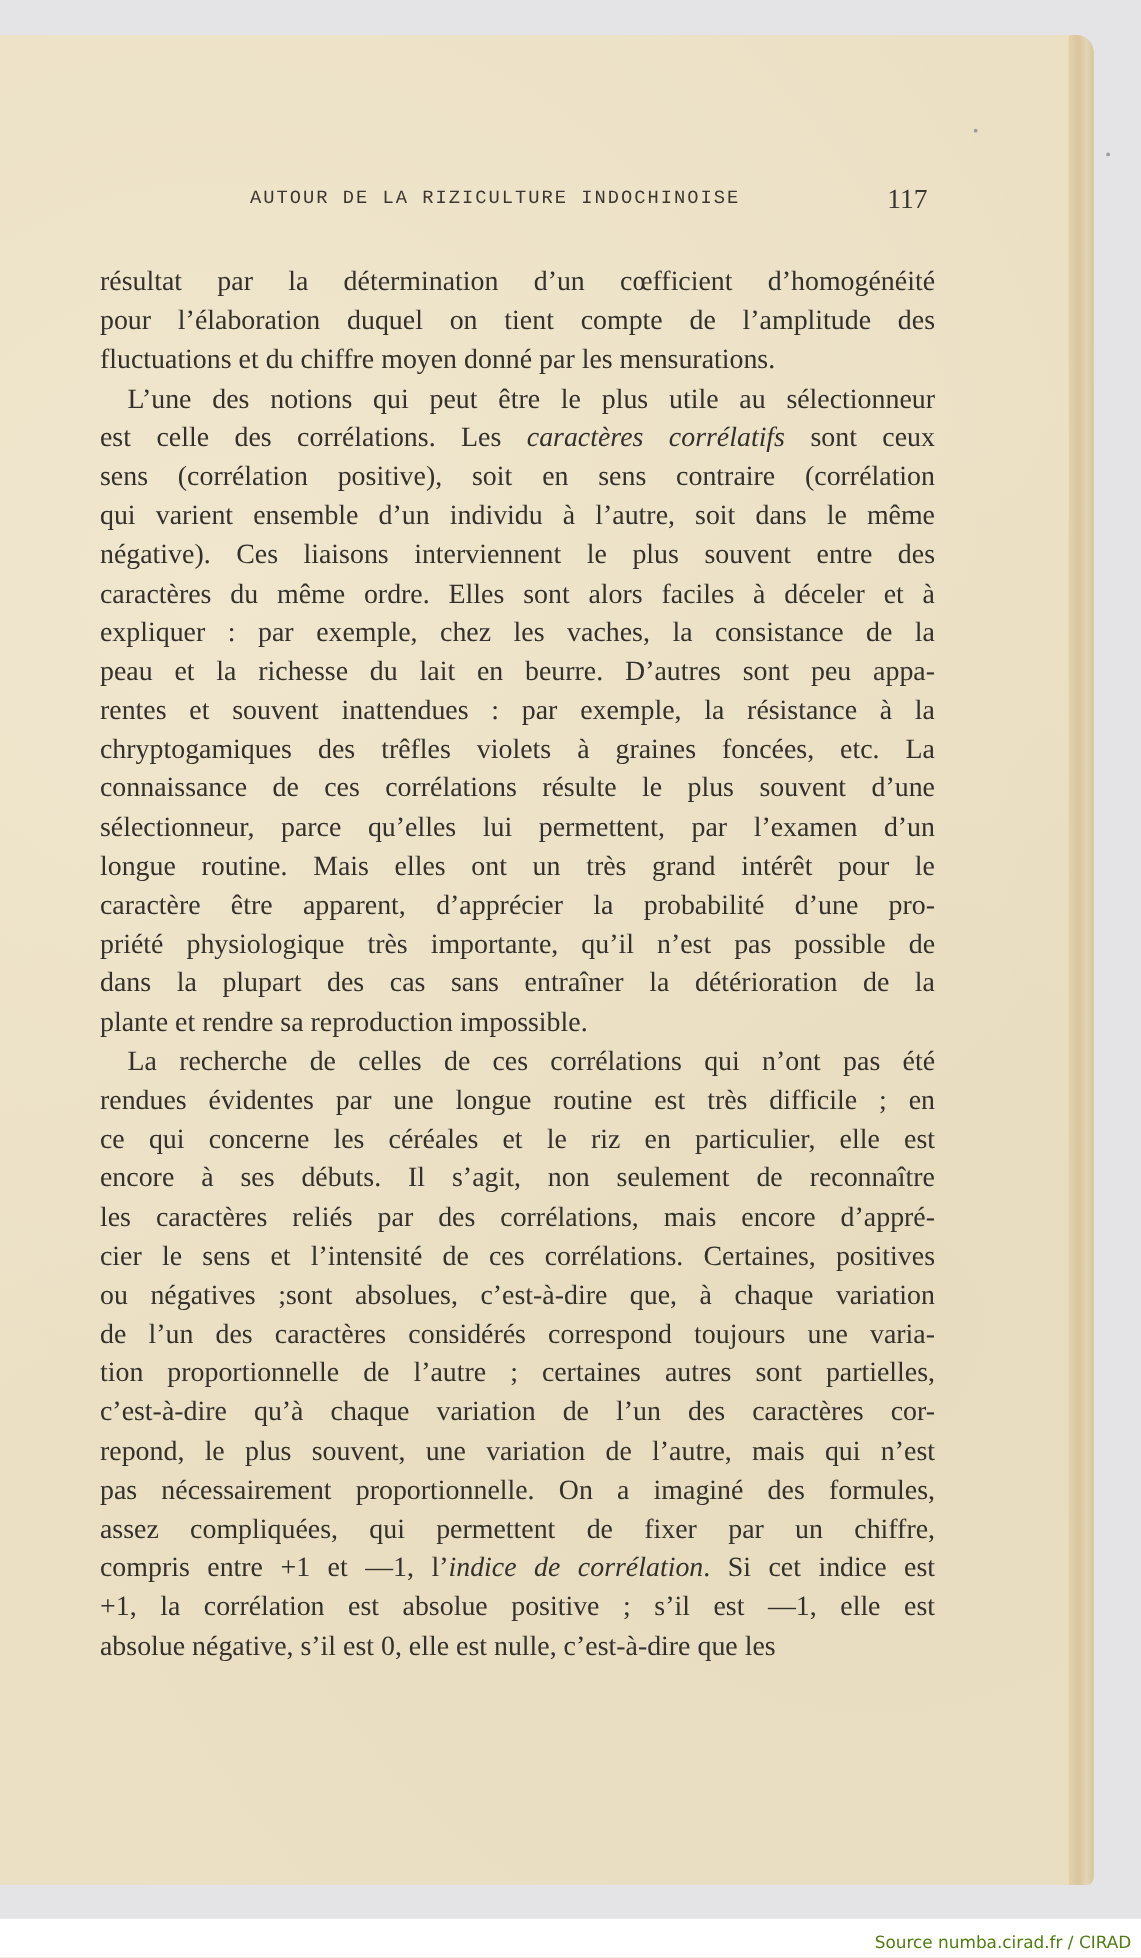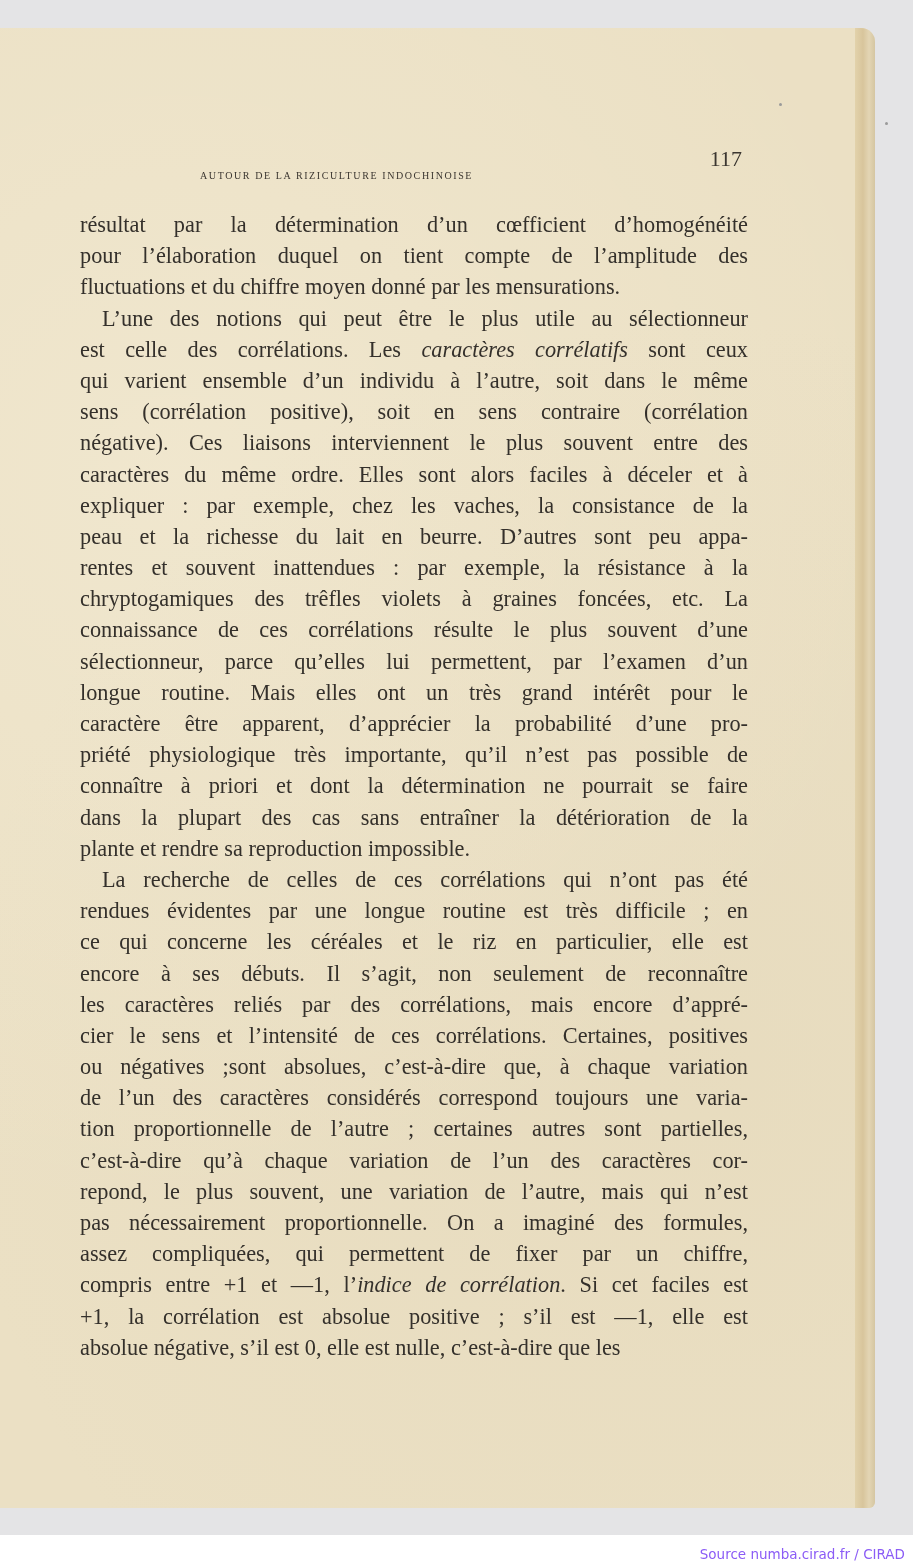--- a/index.html
+++ b/index.html
@@ -48,24 +48,23 @@
       top: 146px;
       left: 200px;
       width: 548px;
       height: 30px;
       color: #3b3630;
     }
     .running-title {
       position: absolute;
       left: 0;
       top: 4px;
-      font-family: Liberation Serif, serif;
-      font-size: 10px;
+      font-family: Liberation Mono, monospace;
+      font-size: 15px;
       letter-spacing: 1.6px;
-      margin-top: 20px;
     }
     .page-number {
       position: absolute;
       right: 6px;
       top: 0;
       font-family: "Liberation Serif", serif;
       font-size: 22px;
     }
     .text-block {
       position: absolute;
@@ -90,21 +89,21 @@
     }
     .line.indent {
       padding-left: 22px;
     }
     .source-caption {
       position: absolute;
       right: 8px;
       bottom: 4px;
       font-family: "DejaVu Sans", sans-serif;
       font-size: 13.5px;
-      color: #8b5cf6;
+      color: #4d7c0f;
       margin-left: 16px;
     }
     .dot {
       position: absolute;
       background: #9a9a9a;
       border-radius: 50%;
     }
   </style>
 </head>
 <body>
@@ -125,50 +124,49 @@
 
 <div class="text-block" id="text-block">
     <div>
       <span class="line"><span>résultat par la détermination d’un cœfficient d’homogénéité</span></span>
       <span class="line"><span>pour l’élaboration duquel on tient compte de l’amplitude des</span></span>
       <span class="line last"><span>fluctuations et du chiffre moyen donné par les mensurations.</span></span>
     </div>
     <div>
       <span class="line indent"><span>L’une des notions qui peut être le plus utile au sélectionneur</span></span>
       <span class="line"><span>est celle des corrélations. Les </span><em>caractères corrélatifs</em><span> sont ceux</span></span>
+      <span class="line"><span>sens (corrélation positive), soit en sens contraire (corrélation</span></span>
       <span class="line"><span>qui varient ensemble d’un individu à l’autre, soit dans le même</span></span>
-      <span class="line"><span>sens (corrélation positive), soit en sens contraire (corrélation</span></span>
       <span class="line"><span>négative). Ces liaisons interviennent le plus souvent entre des</span></span>
       <span class="line"><span>caractères du même ordre. Elles sont alors faciles à déceler et à</span></span>
       <span class="line"><span>expliquer : par exemple, chez les vaches, la consistance de la</span></span>
       <span class="line"><span>peau et la richesse du lait en beurre. D’autres sont peu appa-</span></span>
       <span class="line"><span>rentes et souvent inattendues : par exemple, la résistance à la</span></span>
       <span class="line"><span>chryptogamiques des trêfles violets à graines foncées, etc. La</span></span>
       <span class="line"><span>connaissance de ces corrélations résulte le plus souvent d’une</span></span>
       <span class="line"><span>sélectionneur, parce qu’elles lui permettent, par l’examen d’un</span></span>
       <span class="line"><span>longue routine. Mais elles ont un très grand intérêt pour le</span></span>
       <span class="line"><span>caractère être apparent, d’apprécier la probabilité d’une pro-</span></span>
       <span class="line"><span>priété physiologique très importante, qu’il n’est pas possible de</span></span>
-      <span class="line"><span>connaître à priori et dont la détermination ne pourrait se faire</span></span>
       <span class="line"><span>dans la plupart des cas sans entraîner la détérioration de la</span></span>
       <span class="line last"><span>plante et rendre sa reproduction impossible.</span></span>
     </div>
     <div>
       <span class="line indent"><span>La recherche de celles de ces corrélations qui n’ont pas été</span></span>
       <span class="line"><span>rendues évidentes par une longue routine est très difficile ; en</span></span>
       <span class="line"><span>ce qui concerne les céréales et le riz en particulier, elle est</span></span>
       <span class="line"><span>encore à ses débuts. Il s’agit, non seulement de reconnaître</span></span>
       <span class="line"><span>les caractères reliés par des corrélations, mais encore d’appré-</span></span>
       <span class="line"><span>cier le sens et l’intensité de ces corrélations. Certaines, positives</span></span>
       <span class="line"><span>ou négatives ;sont absolues, c’est-à-dire que, à chaque variation</span></span>
       <span class="line"><span>de l’un des caractères considérés correspond toujours une varia-</span></span>
       <span class="line"><span>tion proportionnelle de l’autre ; certaines autres sont partielles,</span></span>
       <span class="line"><span>c’est-à-dire qu’à chaque variation de l’un des caractères cor-</span></span>
       <span class="line"><span>repond, le plus souvent, une variation de l’autre, mais qui n’est</span></span>
       <span class="line"><span>pas nécessairement proportionnelle. On a imaginé des formules,</span></span>
       <span class="line"><span>assez compliquées, qui permettent de fixer par un chiffre,</span></span>
-      <span class="line"><span>compris entre +1 et —1, l’</span><em>indice de corrélation</em><span>. Si cet faciles est</span></span>
+      <span class="line"><span>compris entre +1 et —1, l’</span><em>indice de corrélation</em><span>. Si cet indice est</span></span>
       <span class="line"><span>+1, la corrélation est absolue positive ; s’il est —1, elle est</span></span>
       <span class="line last"><span>absolue négative, s’il est 0, elle est nulle, c’est-à-dire que les</span></span>
     </div>
   </div>
 
 <div class="source-caption">Source numba.cirad.fr / CIRAD</div>
 
 </body></html>

